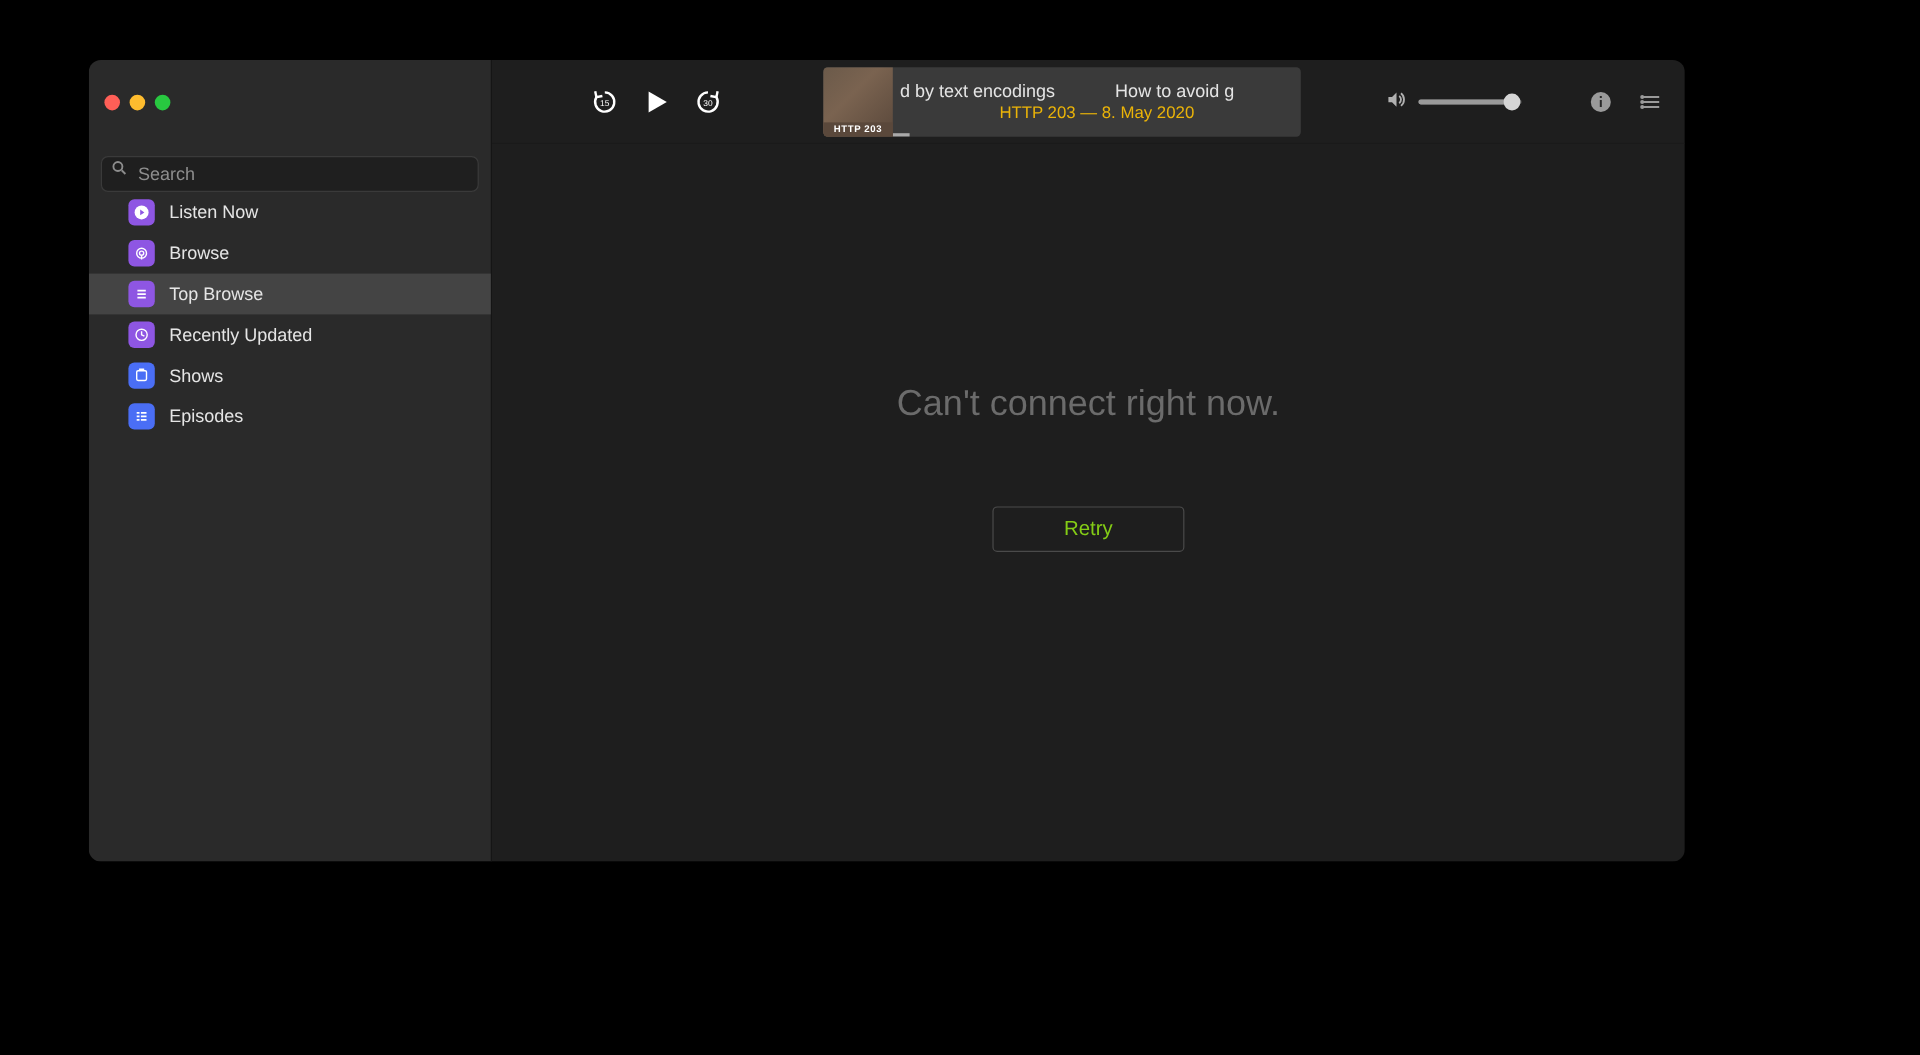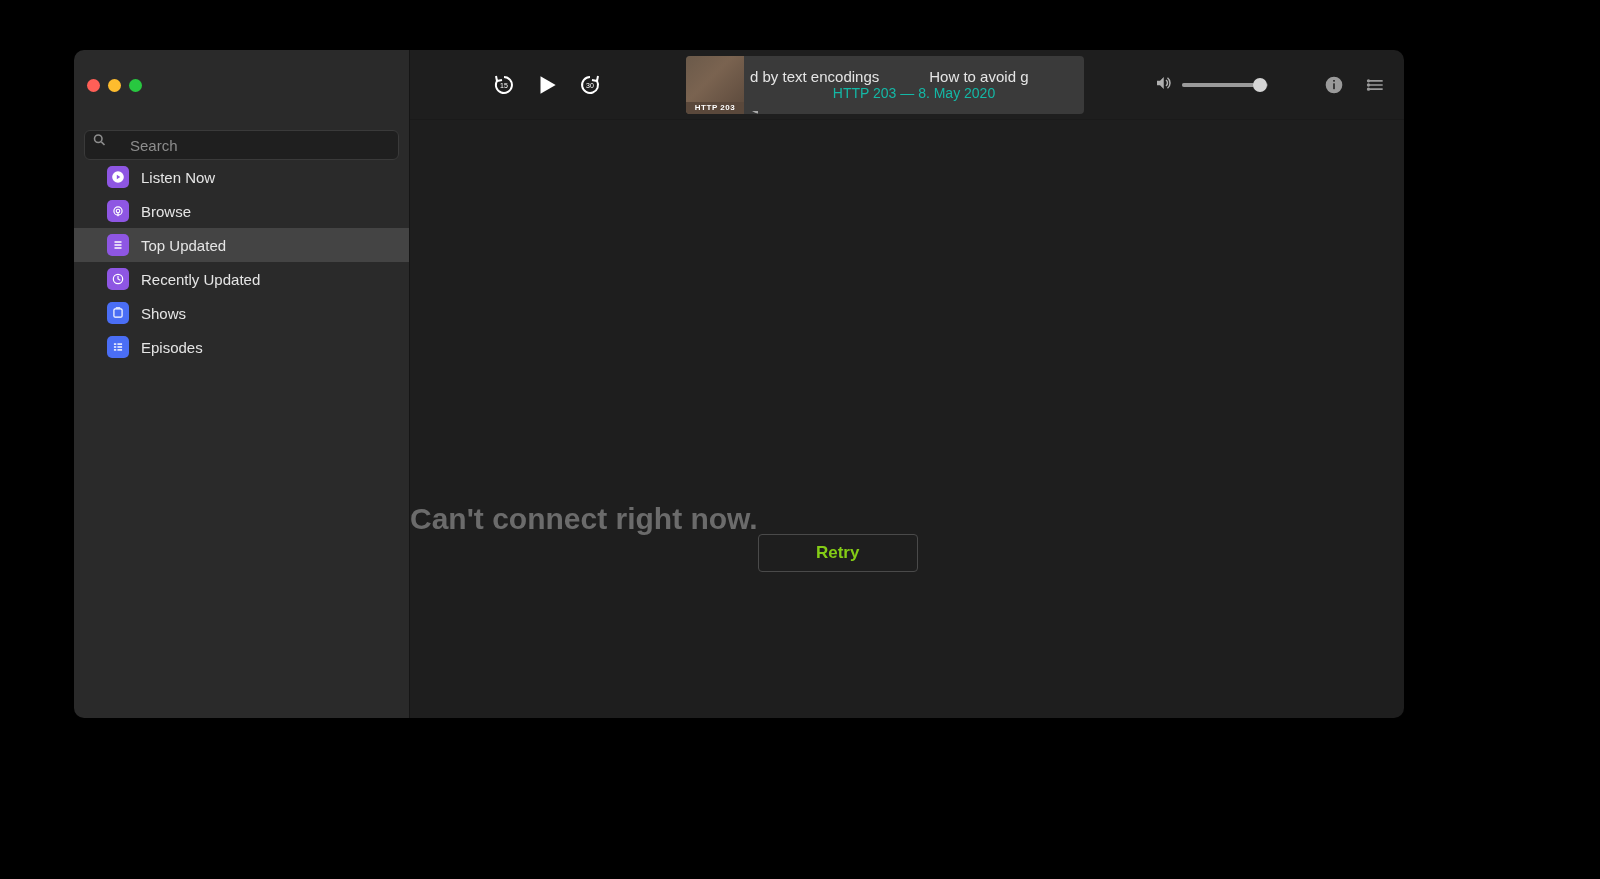--- a/index.html
+++ b/index.html
@@ -66,21 +66,21 @@
     padding: 10px 10px 0 10px;
   }
   .search {
     width: 100%;
     height: 30px;
     background: var(--bg-search);
     border: 1px solid #3a3a3a;
     border-radius: 6px;
     color: var(--text-primary);
     font-size: 15px;
-    padding: 0 8px 0 45px;
+    padding: 0 8px 0 30px;
     outline: none;
   }
   .search::placeholder { color: var(--text-secondary); }
   .search-icon-wrap { position: relative; }
   .search-mag {
     position: absolute;
     left: 18px; top: 50%;
     transform: translateY(-50%);
     width: 15px; height: 15px;
     color: var(--text-secondary);
@@ -178,33 +178,32 @@
     font-weight: 700;
   }
   .lcd-body {
     flex: 1;
     display: flex;
     flex-direction: column;
     justify-content: center;
     padding: 0 6px;
     overflow: hidden;
     position: relative;
-    border-radius: 18px;
   }
   .lcd-title-row {
     white-space: nowrap;
     font-size: 15px;
     color: #e5e5e5;
     display: flex;
     gap: 50px;
     overflow: hidden;
   }
   .lcd-sub {
     font-size: 14px;
-    color: #14b8a6;
+    color: #eab308;
     text-align: center;
     white-space: nowrap;
   }
   .lcd-progress {
     position: absolute;
     left: 0; bottom: 0;
     height: 3px;
     width: 14px;
     background: #aaaaaa;
   }
@@ -239,25 +238,24 @@
     border-radius: 50%;
   }
 
   .tb-right { margin-left: auto; display: flex; gap: 22px; align-items:center; }
   .tb-right .tb-btn svg { width: 20px; height: 20px; color: #9a9a9a; }
 
   
   .content {
     flex: 1;
     display: flex;
-    flex-direction: row;
+    flex-direction: column;
     align-items: center;
     justify-content: flex-start;
     padding-top: 200px;
-    font-weight: bold;
   }
   .error-msg {
     font-size: 30px;
     color: var(--text-tertiary);
   }
   .retry-btn {
     margin-top: 68px;
     width: 160px;
     height: 38px;
     border: 1px solid #4a4a4a;
@@ -317,21 +315,21 @@
     </div>
 
     <div class="nav-item selected">
       <span class="nav-icon ic-purple">
         <svg viewBox="0 0 24 24" fill="none" stroke="#fff" stroke-width="2.5">
             <line x1="6" y1="7" x2="18" y2="7"></line>
             <line x1="6" y1="12" x2="18" y2="12"></line>
             <line x1="6" y1="17" x2="18" y2="17"></line>
           </svg>
       </span>
-      <span>Top Updated</span>
+      <span>Top Browse</span>
     </div>
 
 
     <div class="nav-item">
       <span class="nav-icon ic-purple">
         <svg viewBox="0 0 24 24" fill="none" stroke="#fff" stroke-width="2">
             <circle cx="12" cy="12" r="8"></circle>
             <polyline points="12,7 12,12 16,14"></polyline>
           </svg>
       </span>

